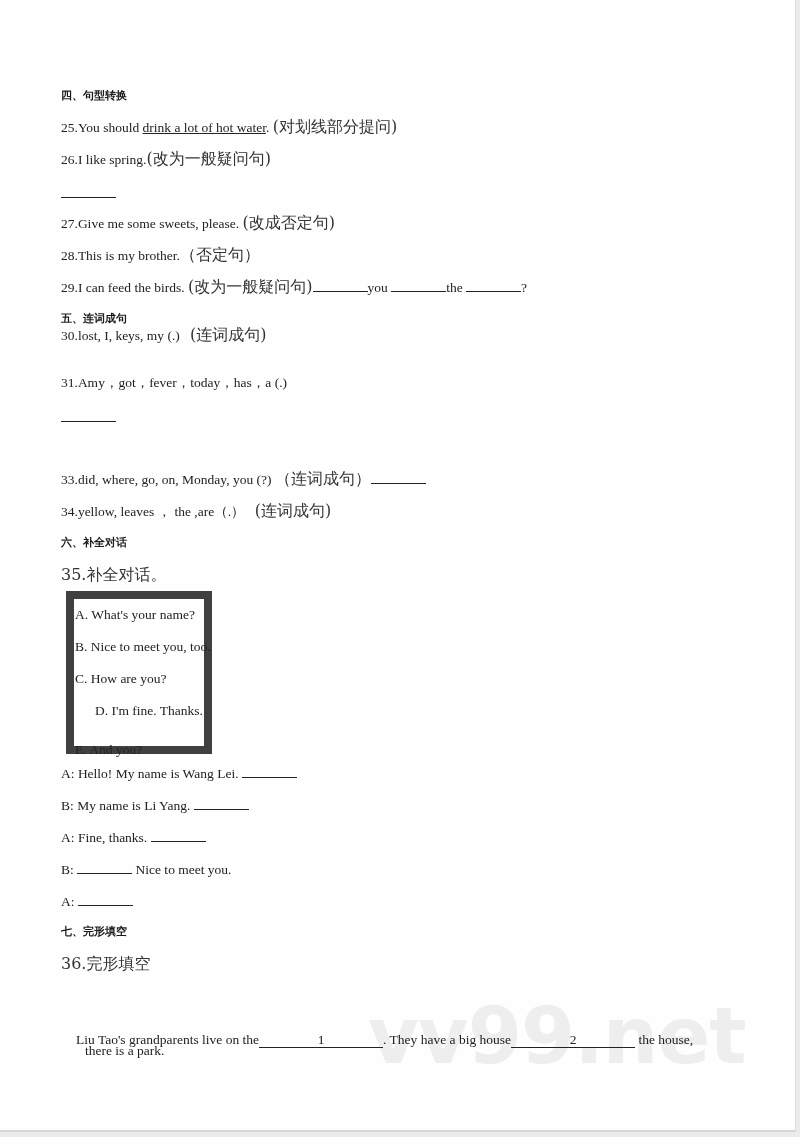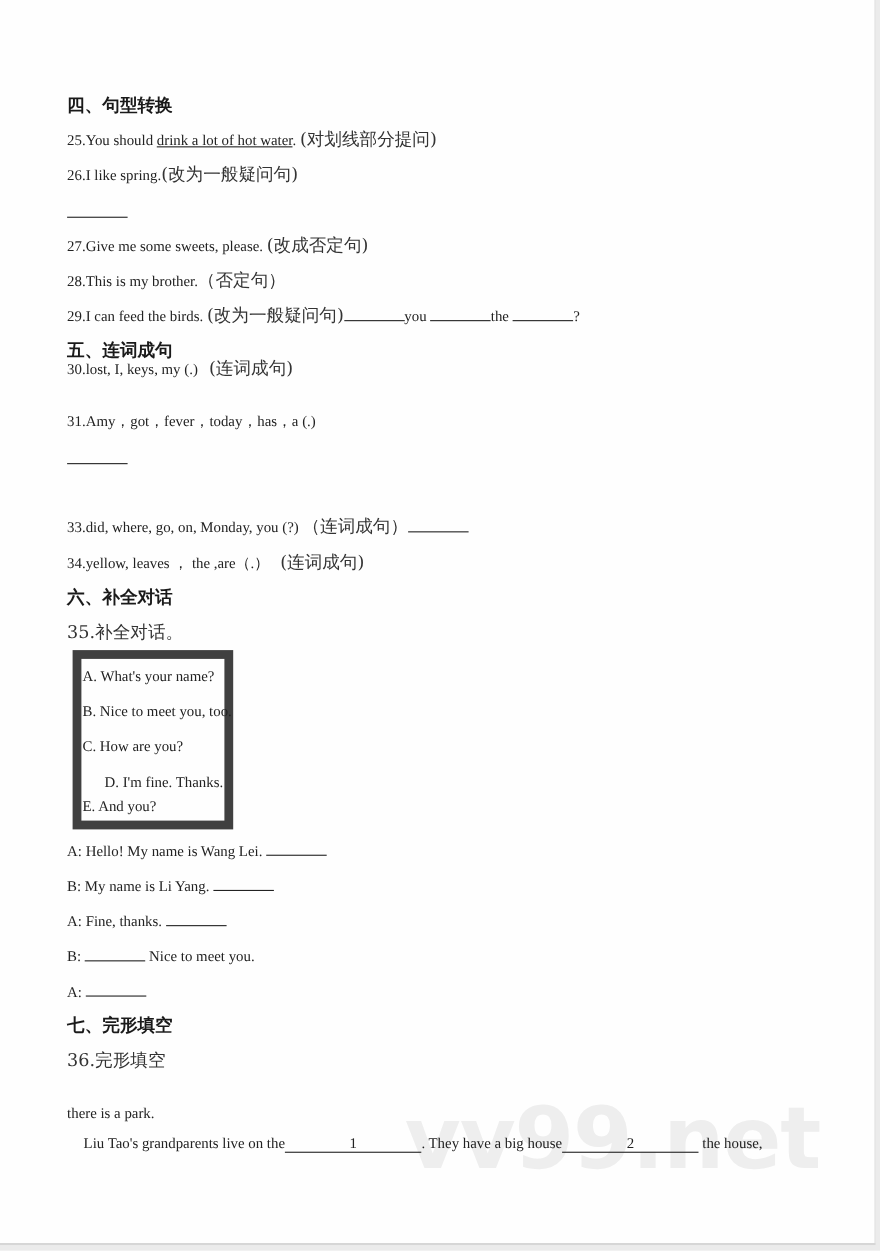--- a/index.html
+++ b/index.html
@@ -5,21 +5,21 @@
   html, body { margin: 0; padding: 0; }
   body {
     width: 800px; height: 1137px; background: #ebebeb; position: relative; overflow: hidden;
     font-family: "Liberation Serif", "DejaVu Serif", serif; color: #222;
   }
   .page {
     position: absolute; left: 0; top: 0; width: 795px; height: 1130px;
     background: #fefefe; border-right: 1px solid #dcdcdc; border-bottom: 2px solid #d6d6d6;
   }
   .line { position: absolute; left: 61px; font-size: 13.5px; line-height: 18px; white-space: nowrap; }
-  .heading { font-family: "DejaVu Sans", "Liberation Sans", sans-serif; font-weight: bold; font-size: 16px; color: #1a1a1a; }
+  .heading { font-family: "DejaVu Sans", "Liberation Sans", sans-serif; font-weight: bold; font-size: 11px; color: #1a1a1a; }
   .u { text-decoration: underline; }
   .blank { display: inline-block; border-bottom: 1px solid #222; height: 13px; vertical-align: baseline; }
   .b55 { width: 55px; }
   .num-blank { display: inline-block; border-bottom: 1px solid #222; text-align: center; line-height: 14px; }
   .cn { font-family: "DejaVu Serif", serif; font-size: 16px; color: #333; }
   .opt-box {
     position: absolute; left: 66px; top: 591px; width: 146px; height: 163px;
     border: 8px solid #404040; box-sizing: border-box;
   }
   .opt { position: absolute; left: 1px; font-size: 13.5px; line-height: 18px; white-space: nowrap; }
@@ -80,21 +80,21 @@
 
   <div class="line" style="top:566px;">
     <span class="cn">35.补全对话。</span>
   </div>
 
   <div class="opt-box">
     <div class="opt" style="top:7px;">A. What's your name?</div>
     <div class="opt" style="top:39px;">B. Nice to meet you, too.</div>
     <div class="opt" style="top:71px;">C. How are you?</div>
     <div class="opt" style="top:103px;padding-left:20px;">D. I'm fine. Thanks.</div>
-    <div class="opt" style="top:125px;">E. And you?</div>
+    <div class="opt" style="top:142px;">E. And you?</div>
   </div>
 
   <div class="line" style="top:764px;">
     <span>A: Hello! My name is Wang Lei. </span><span class="blank b55"></span>
   </div>
   <div class="line" style="top:796px;">
     <span>B: My name is Li Yang. </span><span class="blank b55"></span>
   </div>
   <div class="line" style="top:828px;">
     <span>A: Fine, thanks. </span><span class="blank b55"></span>
@@ -110,17 +110,17 @@
 
   <div class="line" style="top:955px;">
     <span class="cn">36.完形填空</span>
   </div>
 
   <div class="watermark">vv99.net</div>
 
   <div class="line" style="top:1031px; left:76px;">
     <span>Liu Tao's grandparents live on the</span><span class="num-blank" style="width:124px;"><span>1</span></span><span>. They have a big house</span><span class="num-blank" style="width:124px;"><span>2</span></span><span> the house,</span>
   </div>
-  <div class="line" style="top:1003px;">
+  <div class="line" style="top:1042px;margin-left:24px;">
     <span>there is a park.</span>
   </div>
 
 </div>
 
 </body></html>

